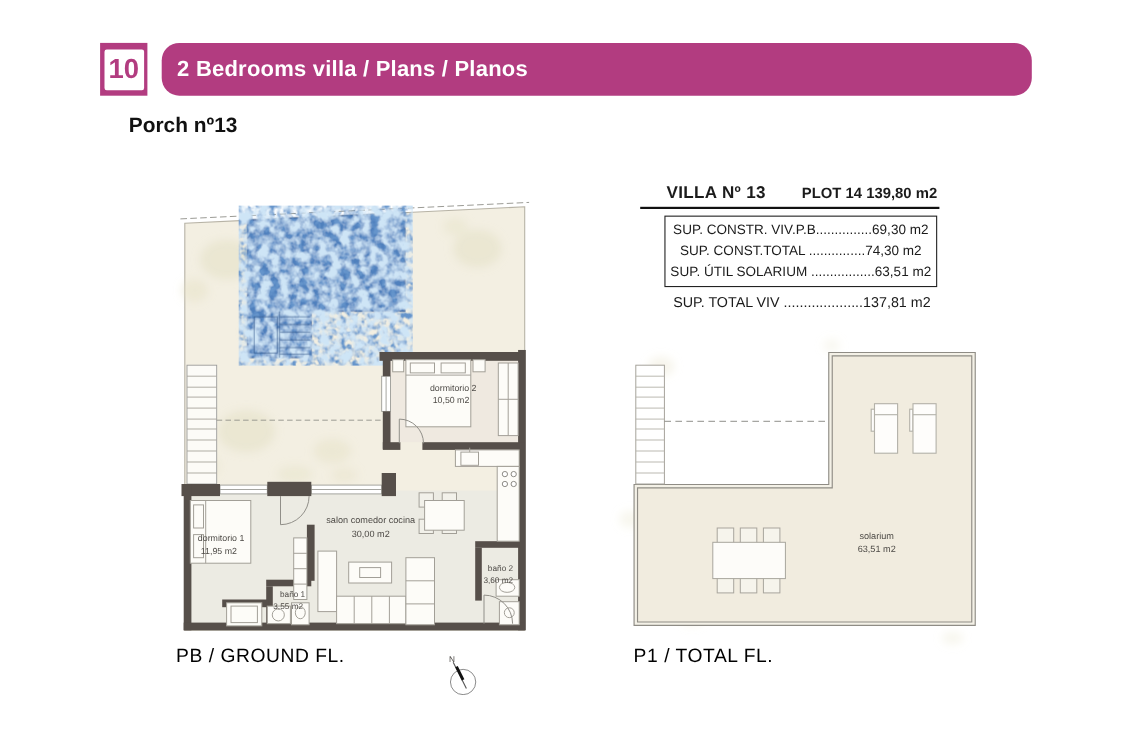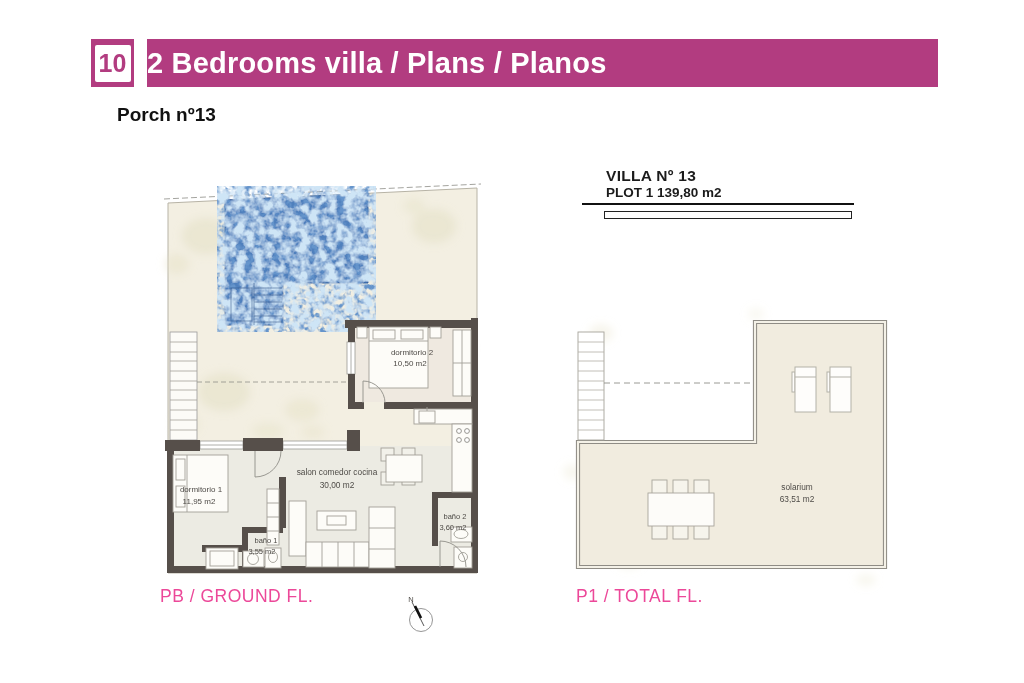--- a/index.html
+++ b/index.html
@@ -7,61 +7,65 @@
        font-family:"Liberation Sans", sans-serif;}
   .abs{position:absolute;}
 
   
   .hdr-numbox{left:91px;top:39px;width:43px;height:48px;display:flex;
       align-items:center;justify-content:center;}
   .hdr-numinner{width:36px;height:37px;background:#fff;border-radius:2px;
       display:flex;align-items:center;justify-content:center;
       font-size:25px;font-weight:bold;}
   .hdr-bar{left:147px;top:39px;width:791px;height:48px;display:flex;
-      align-items:center;color:#fff;font-size:29px;font-weight:bold;
-      box-sizing:border-box;letter-spacing:0.2px;}
+      align-items:center;color:#fff;font-size:20px;font-weight:bold;
+      padding-left:14px;box-sizing:border-box;letter-spacing:0.2px;border-radius:16px;}
   .plot-title{left:117px;top:104px;font-size:19px;font-weight:bold;color:#111;}
 
   
   .spec{left:582px;top:167px;width:272px;color:#1b1b1b;}
   .spec-head{display:flex;justify-content:space-between;align-items:baseline;
-      border-bottom:2.5px solid #111;padding:0 2px 3px 24px;flex-direction:column;}
+      border-bottom:2.5px solid #111;padding:0 2px 3px 24px;}
   .spec-villa{font-size:15.5px;font-weight:bold;letter-spacing:0.3px;}
   .spec-plot{font-size:13.5px;font-weight:bold;}
   .spec-box{margin:6px 2px 0 22px;border:1.3px solid #222;padding:3px 0;}
   .spec-box div{font-size:12.3px;line-height:19px;text-align:center;
       white-space:nowrap;}
   .spec-total{margin-top:6px;font-size:13px;text-align:center;
       padding-left:22px;white-space:nowrap;}
 
   
-  .caption{font-size:17.5px;color:#ec4899;letter-spacing:0.5px;}
+  .caption{font-size:17.5px;color:#000000;letter-spacing:0.5px;}
   .cap-g{left:160px;top:586px;}
   .cap-f{left:576px;top:586px;}
 
   svg text{font-family:"Liberation Sans", sans-serif;fill:#4e4b47;}
 </style>
 </head>
 <body>
 
 <div class="abs hdr-numbox" style="background:#b23c80">
   <div class="hdr-numinner" style="color:#b23c80">10</div>
 </div>
 <div class="abs hdr-bar" style="background:#b23c80">
   <span>2 Bedrooms villa / Plans / Planos</span>
 </div>
 <div class="abs plot-title">Porch nº13</div>
 
 <div class="abs spec">
   <div class="spec-head">
     <span class="spec-villa">VILLA Nº 13</span>
-    <span class="spec-plot">PLOT 1 139,80 m2</span>
+    <span class="spec-plot">PLOT 14 139,80 m2</span>
   </div>
   <div class="spec-box">
+    <div>SUP. CONSTR. VIV.P.B...............69,30 m2</div>
+    <div>SUP. CONST.TOTAL ...............74,30 m2</div>
+    <div>SUP. ÚTIL SOLARIUM .................63,51 m2</div>
   </div>
+  <div class="spec-total">SUP. TOTAL VIV ....................137,81 m2</div>
 </div>
 
 <svg class="abs" style="left:0;top:0" width="1024" height="683" viewBox="0 0 1024 683">
   <defs>
     <filter id="blur1" x="-60%" y="-60%" width="220%" height="220%">
       <feGaussianBlur stdDeviation="4"></feGaussianBlur>
     </filter>
     <filter id="water" x="-5%" y="-5%" width="110%" height="110%">
       <feTurbulence type="fractalNoise" baseFrequency="0.11" numOctaves="3" seed="8" result="n1"></feTurbulence>
       <feColorMatrix in="n1" type="matrix" values="0 0 0 0 0.62  0 0 0 0 0.78  0 0 0 0 0.92  1.8 1.8 1.8 0 -2.2" result="light"></feColorMatrix>

